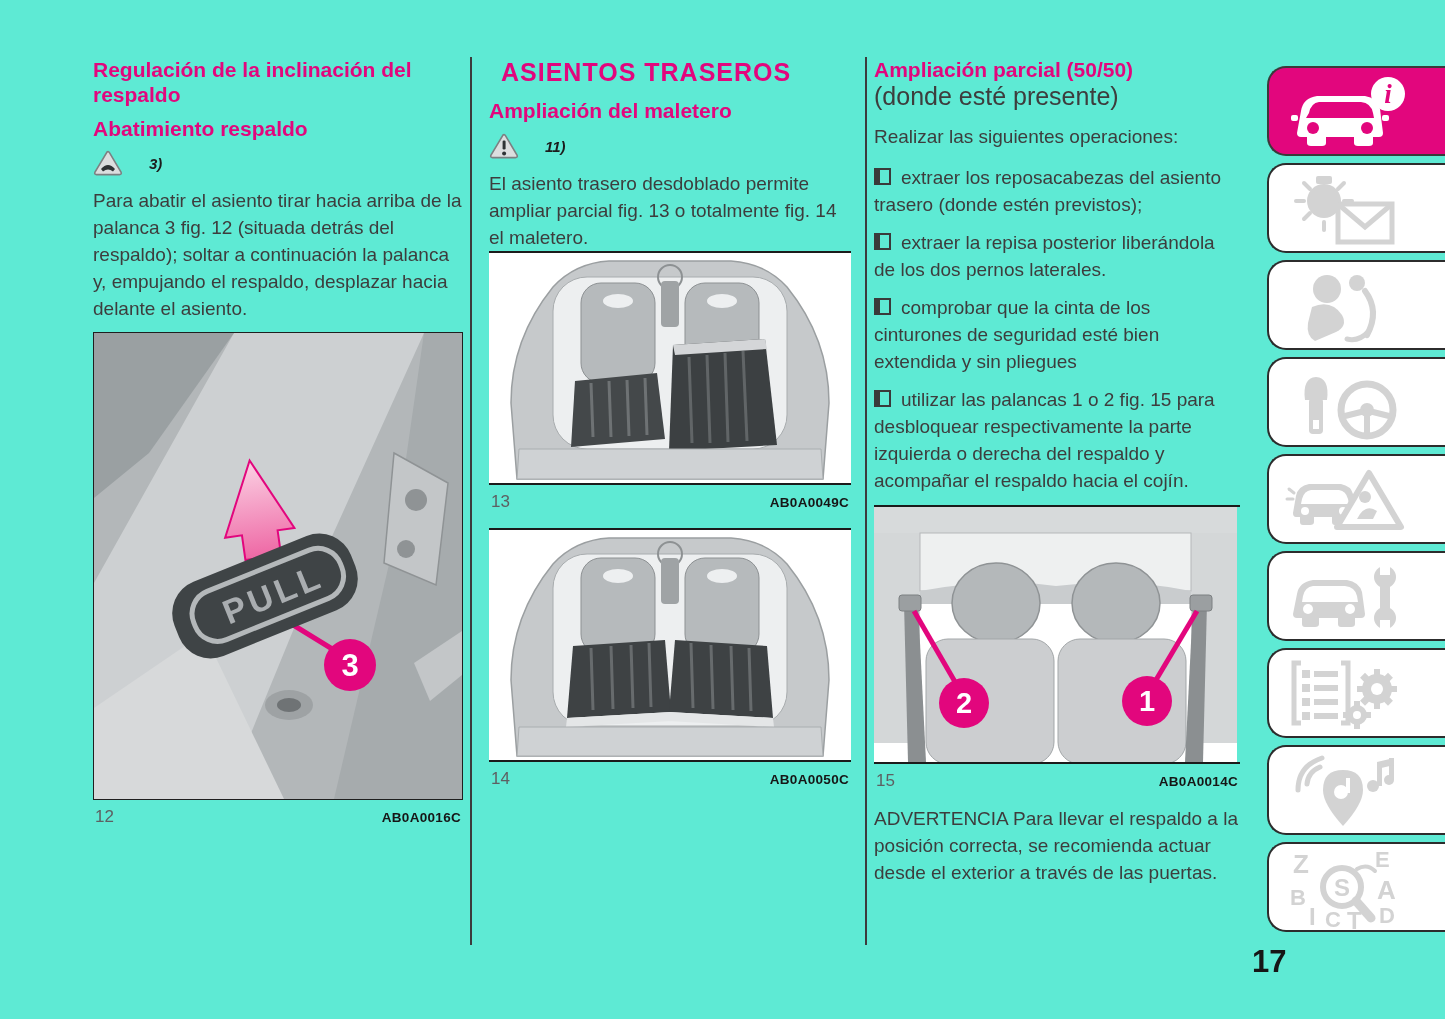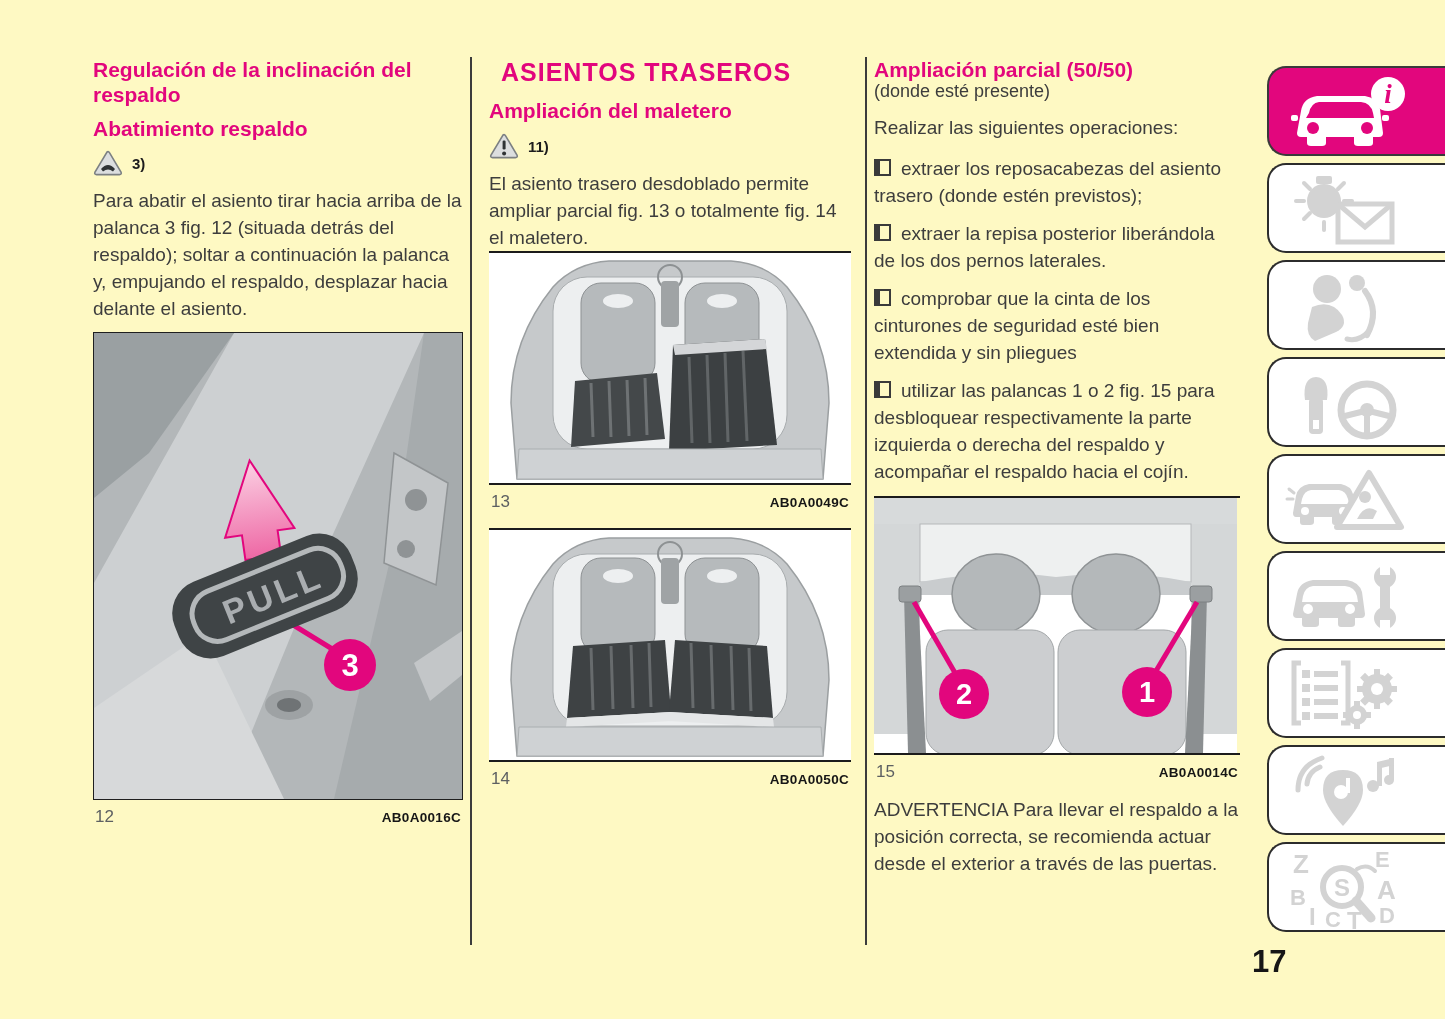--- a/index.html
+++ b/index.html
@@ -1,30 +1,30 @@
 <!DOCTYPE html>
 <html><head>
 <meta charset="utf-8">
 <style>
   :root{ --accent:#e2067d; --ink:#1d1d1d; --body:#3d3d3d; --iconGray:#d3d3d3; }
   html,body{margin:0;padding:0;background:#fff;}
-  .page{position:relative;width:1445px;height:1019px;background:#fef9c3;overflow:hidden;
+  .page{position:relative;width:1445px;height:1019px;background:#5eead4;overflow:hidden;
         font-family:"Liberation Sans",sans-serif;color:var(--body);}
   .col{position:absolute;top:58px;}
   #col1{left:93px;width:370px;}
   #col2{left:489px;width:362px;}
   #col3{left:874px;width:366px;}
   .vrule{position:absolute;top:57px;height:888px;width:2px;background:#3c3c3c;}
   #vr1{left:470px;} #vr2{left:865px;}
 
   .h-section{font-size:25px;font-weight:bold;color:var(--accent);margin:0 12px 12px;letter-spacing:1px;}
   .h-sub{font-size:21px;font-weight:bold;color:var(--accent);margin:0 0 9px;line-height:1.18;}
-  .h-sub-plain{font-size:18px;color:var(--body);margin:-4px 0 12px;line-height:1.2;font-weight:normal;}
+  .h-sub-plain{font-size:25px;color:var(--body);margin:-4px 0 12px;line-height:1.2;font-weight:normal;}
   .body-text{font-size:19px;line-height:27px;color:var(--body);margin:0 0 14px;}
-  .note-row{display:flex;align-items:center;gap:9px;margin:2px 0 10px;}
+  .note-row{display:flex;align-items:center;gap:26px;margin:2px 0 10px;font-style:italic;}
   .note-ref{font-weight:bold;font-size:15px;color:#1c1c1c;}
 
   .bullet{font-size:19px;line-height:27px;color:var(--body);margin:0 0 11px;}
   .sq{display:inline-block;width:9px;height:13px;border:2px solid #3a3a3a;border-left-width:6px;
       margin-right:10px;vertical-align:-1px;}
 
   .figure{margin-top:6px;}
   .fig-frame{border:1px solid #1f1f1f;}
   .fig-band{border-top:2px solid #1b1b1b;border-bottom:2px solid #1b1b1b;}
   .figure svg{display:block;}

